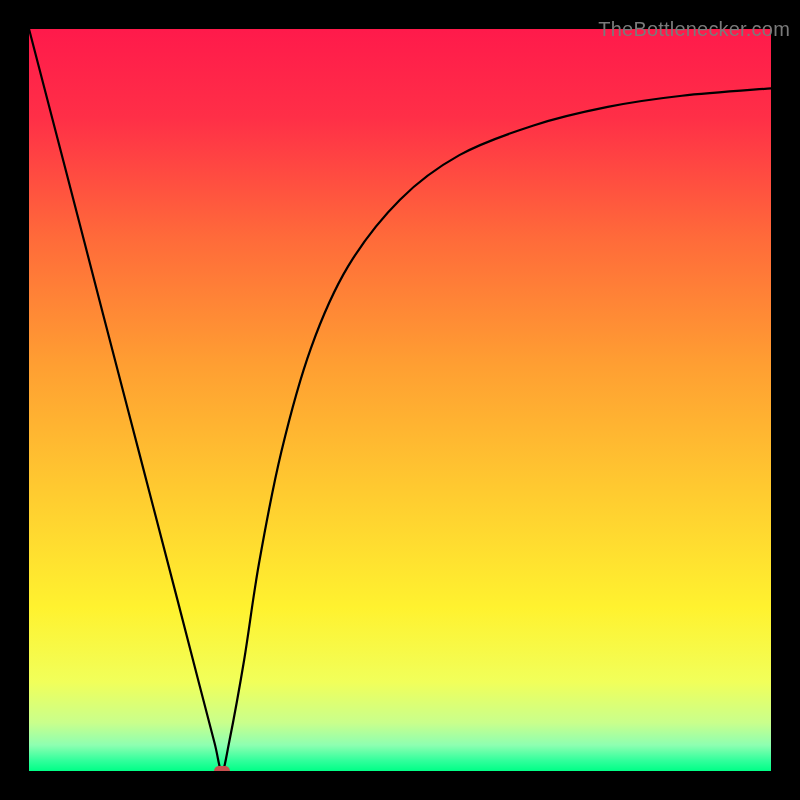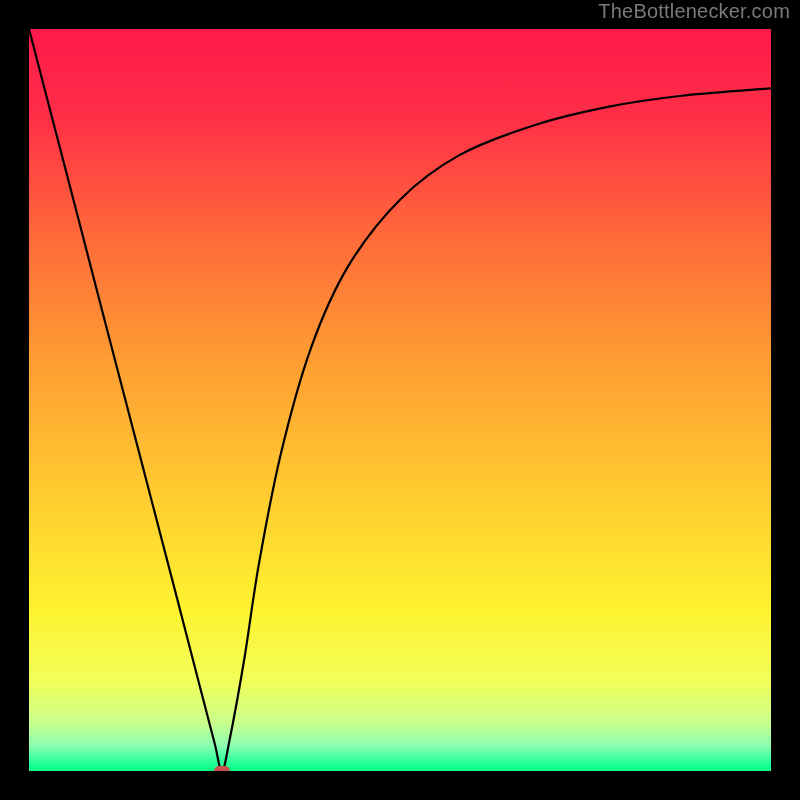--- a/index.html
+++ b/index.html
@@ -41,21 +41,21 @@
   .marker {
     position: absolute;
     width: 16px;
     height: 10px;
     border-radius: 5px;
     background: #c94f4f;
     transform: translate(-50%, -50%);
   }
   .watermark {
     position: absolute;
-    top: 0;
+    top: 18px;
     right: 10px;
     color: #7a7a7a;
     font-family: Arial, Helvetica, sans-serif;
     font-size: 20px;
     letter-spacing: 0.2px;
   }
 </style>
 </head>
 <body>
 

